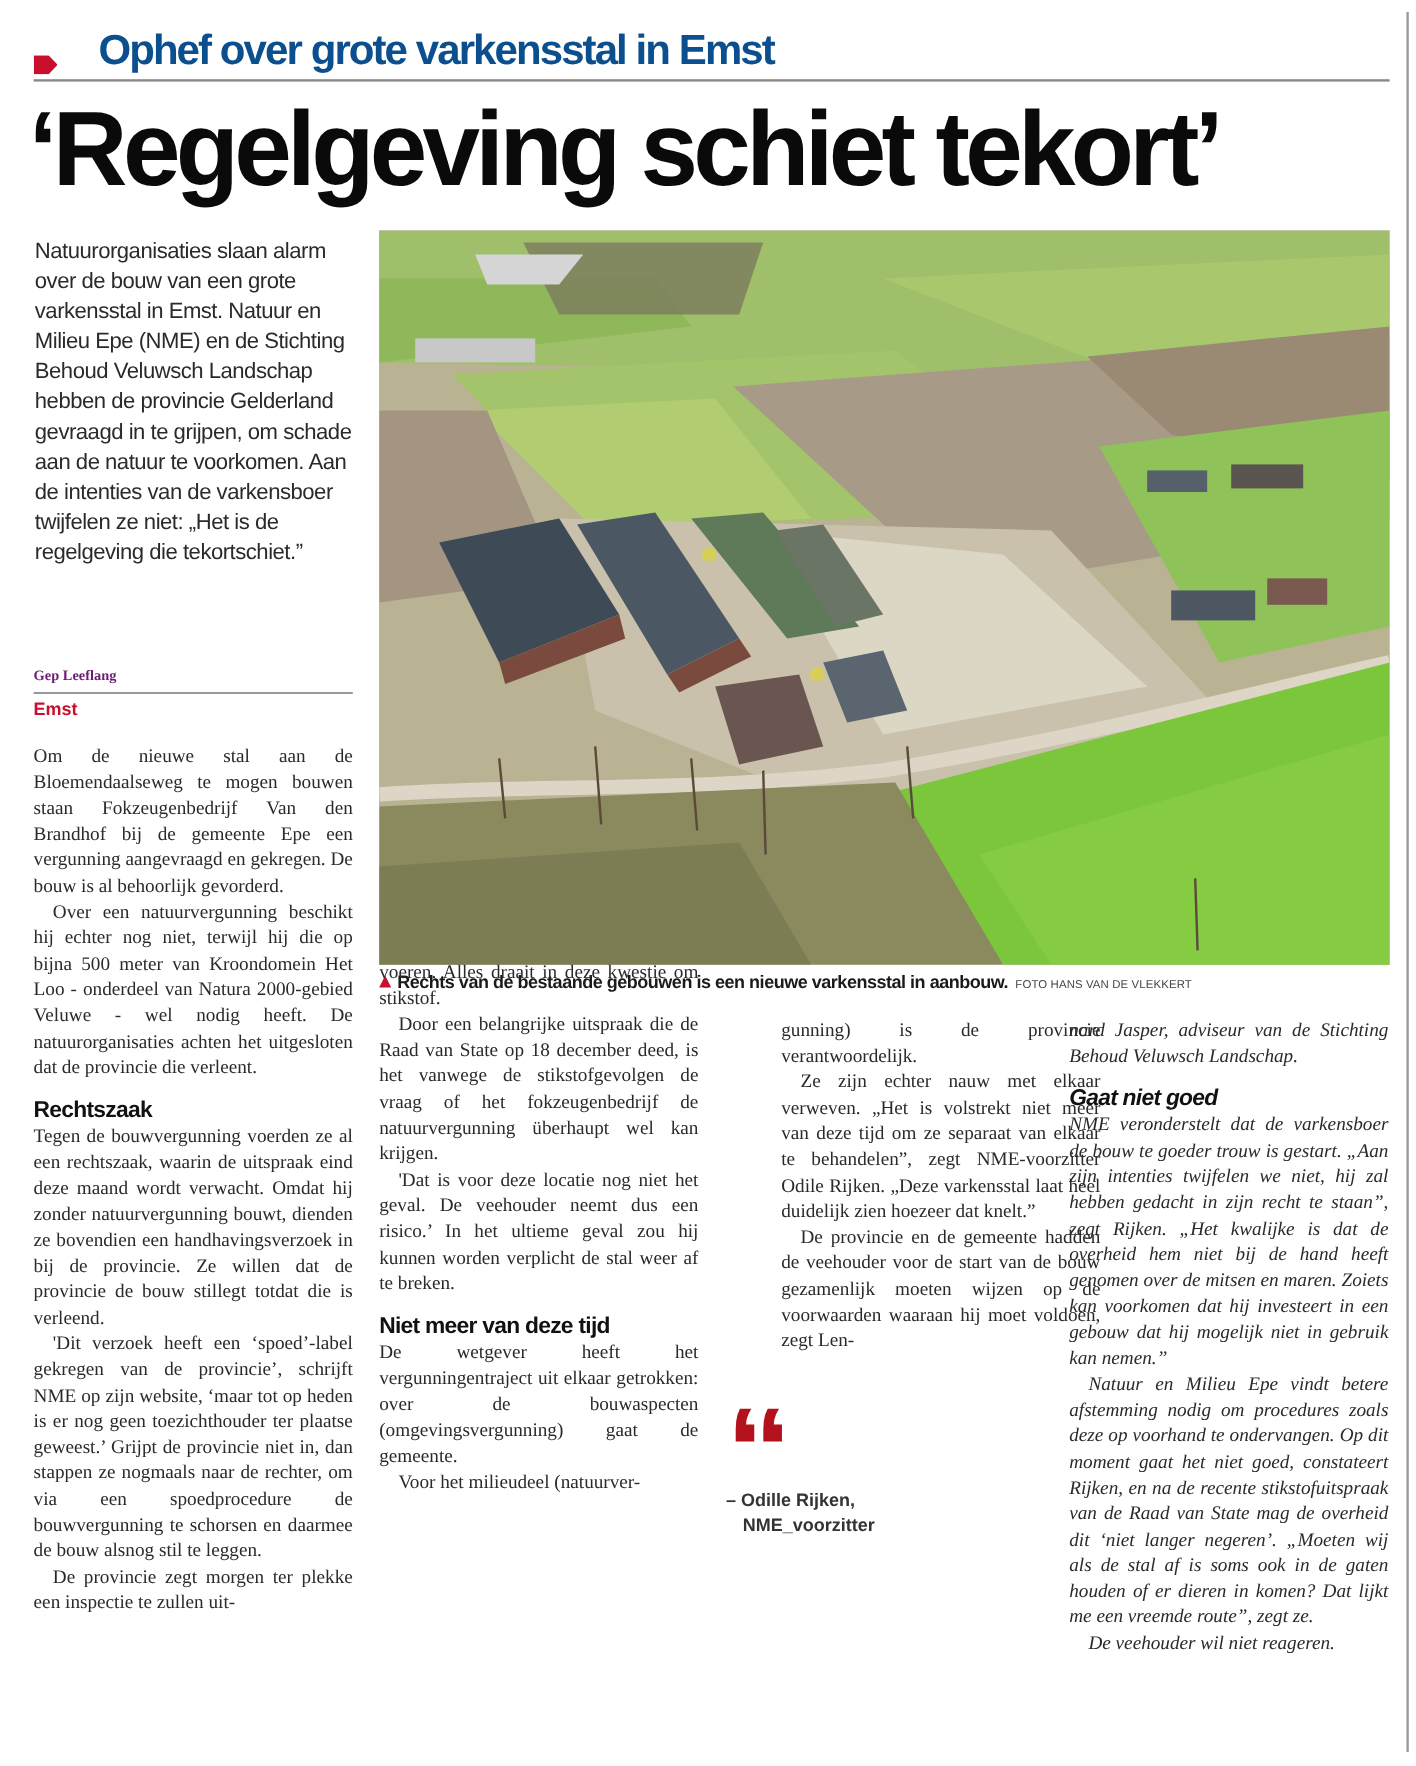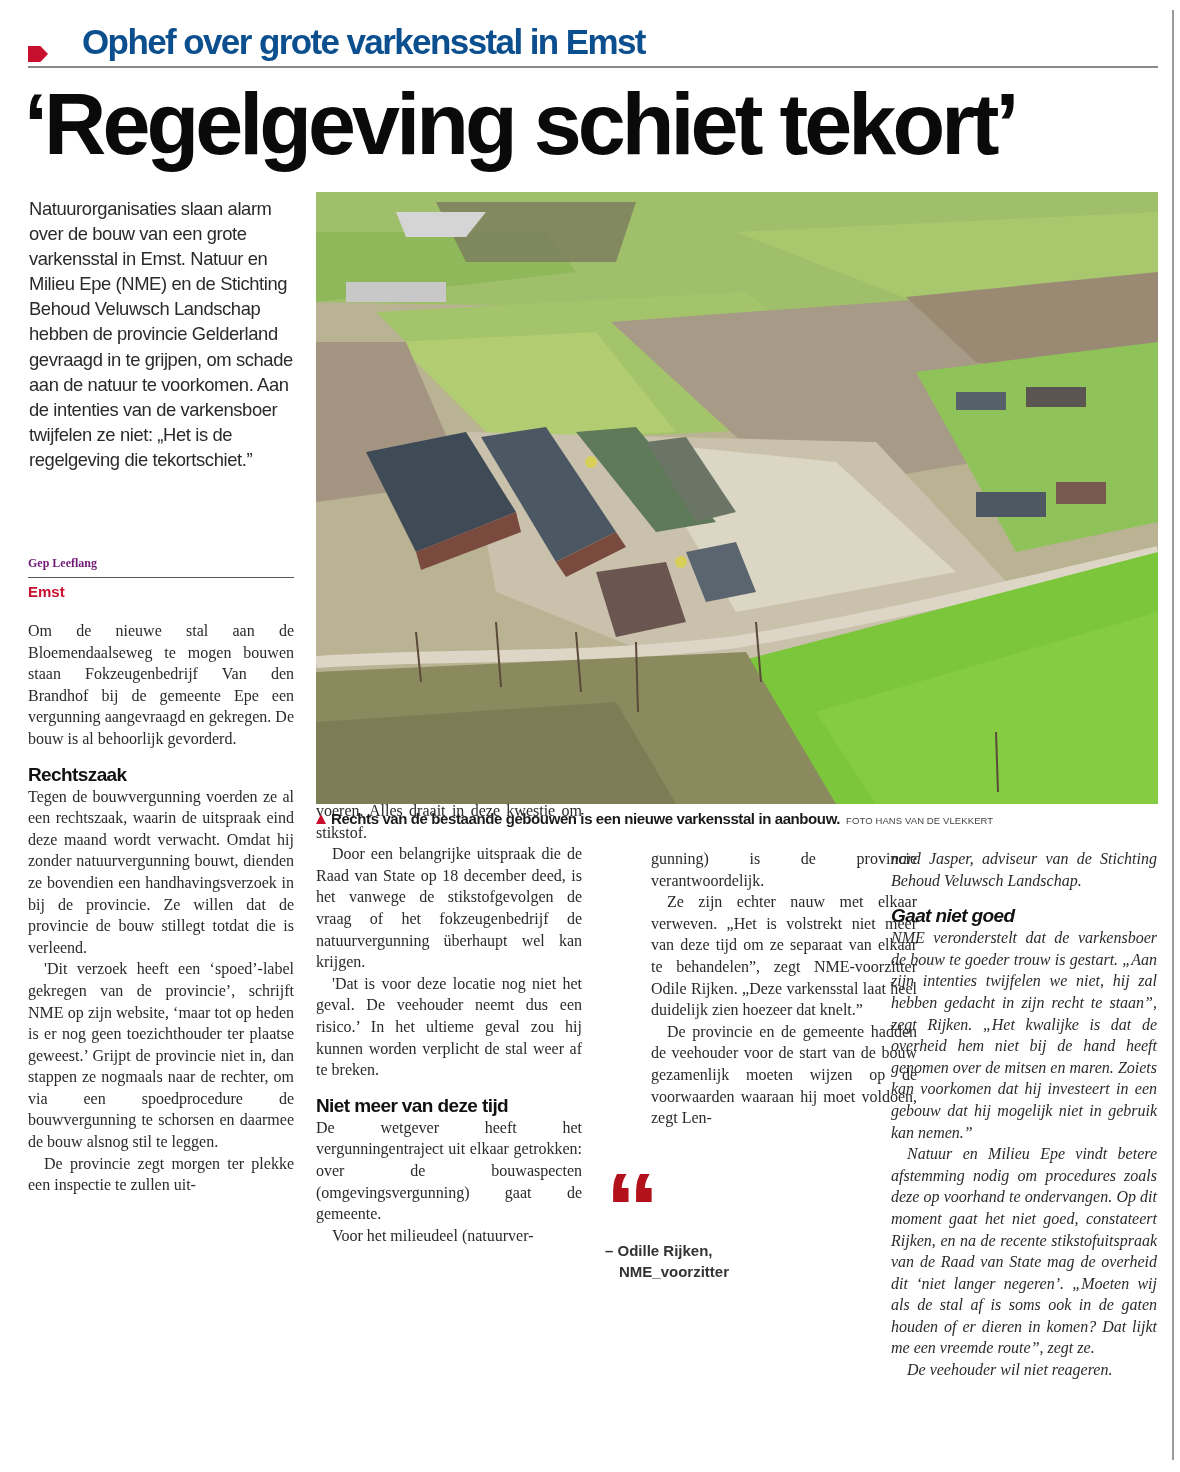--- a/index.html
+++ b/index.html
@@ -125,20 +125,21 @@
 </div>
 
 <div class="caption">
   <span class="caption-tri"></span>
   <span class="caption-text">Rechts van de bestaande gebouwen is een nieuwe varkensstal in aanbouw.</span>
   <span class="caption-credit">FOTO HANS VAN DE VLEKKERT</span>
 </div>
 
 <div class="col col1">
   <p>Om de nieuwe stal aan de Bloemendaalseweg te mogen bouwen staan Fokzeugenbedrijf Van den Brandhof bij de gemeente Epe een vergunning aangevraagd en gekregen. De bouw is al behoorlijk gevorderd.</p>
+  <p class="ind">Over een natuurvergunning beschikt hij echter nog niet, terwijl hij die op bijna 500 meter van Kroondomein Het Loo - onderdeel van Natura 2000-gebied Veluwe - wel nodig heeft. De natuurorganisaties achten het uitgesloten dat de provincie die verleent.</p>
   <h3>Rechtszaak</h3>
   <p>Tegen de bouwvergunning voerden ze al een rechtszaak, waarin de uitspraak eind deze maand wordt verwacht. Omdat hij zonder natuurvergunning bouwt, dienden ze bovendien een handhavingsverzoek in bij de provincie. Ze willen dat de provincie de bouw stillegt totdat die is verleend.</p>
   <p class="ind">'Dit verzoek heeft een ‘spoed’-label gekregen van de provincie’, schrijft NME op zijn website, ‘maar tot op heden is er nog geen toezichthouder ter plaatse geweest.’ Grijpt de provincie niet in, dan stappen ze nogmaals naar de rechter, om via een spoedprocedure de bouwvergunning te schorsen en daarmee de bouw alsnog stil te leggen.</p>
   <p class="ind">De provincie zegt morgen ter plekke een inspectie te zullen uit-</p>
 </div>
 
 <div class="col col2">
   <p>voeren. Alles draait in deze kwestie om stikstof.</p>
   <p class="ind">Door een belangrijke uitspraak die de Raad van State op 18 december deed, is het vanwege de stikstofgevolgen de vraag of het fokzeugenbedrijf de natuurvergunning überhaupt wel kan krijgen.</p>
   <p class="ind">'Dat is voor deze locatie nog niet het geval. De veehouder neemt dus een risico.’ In het ultieme geval zou hij kunnen worden verplicht de stal weer af te breken.</p>

